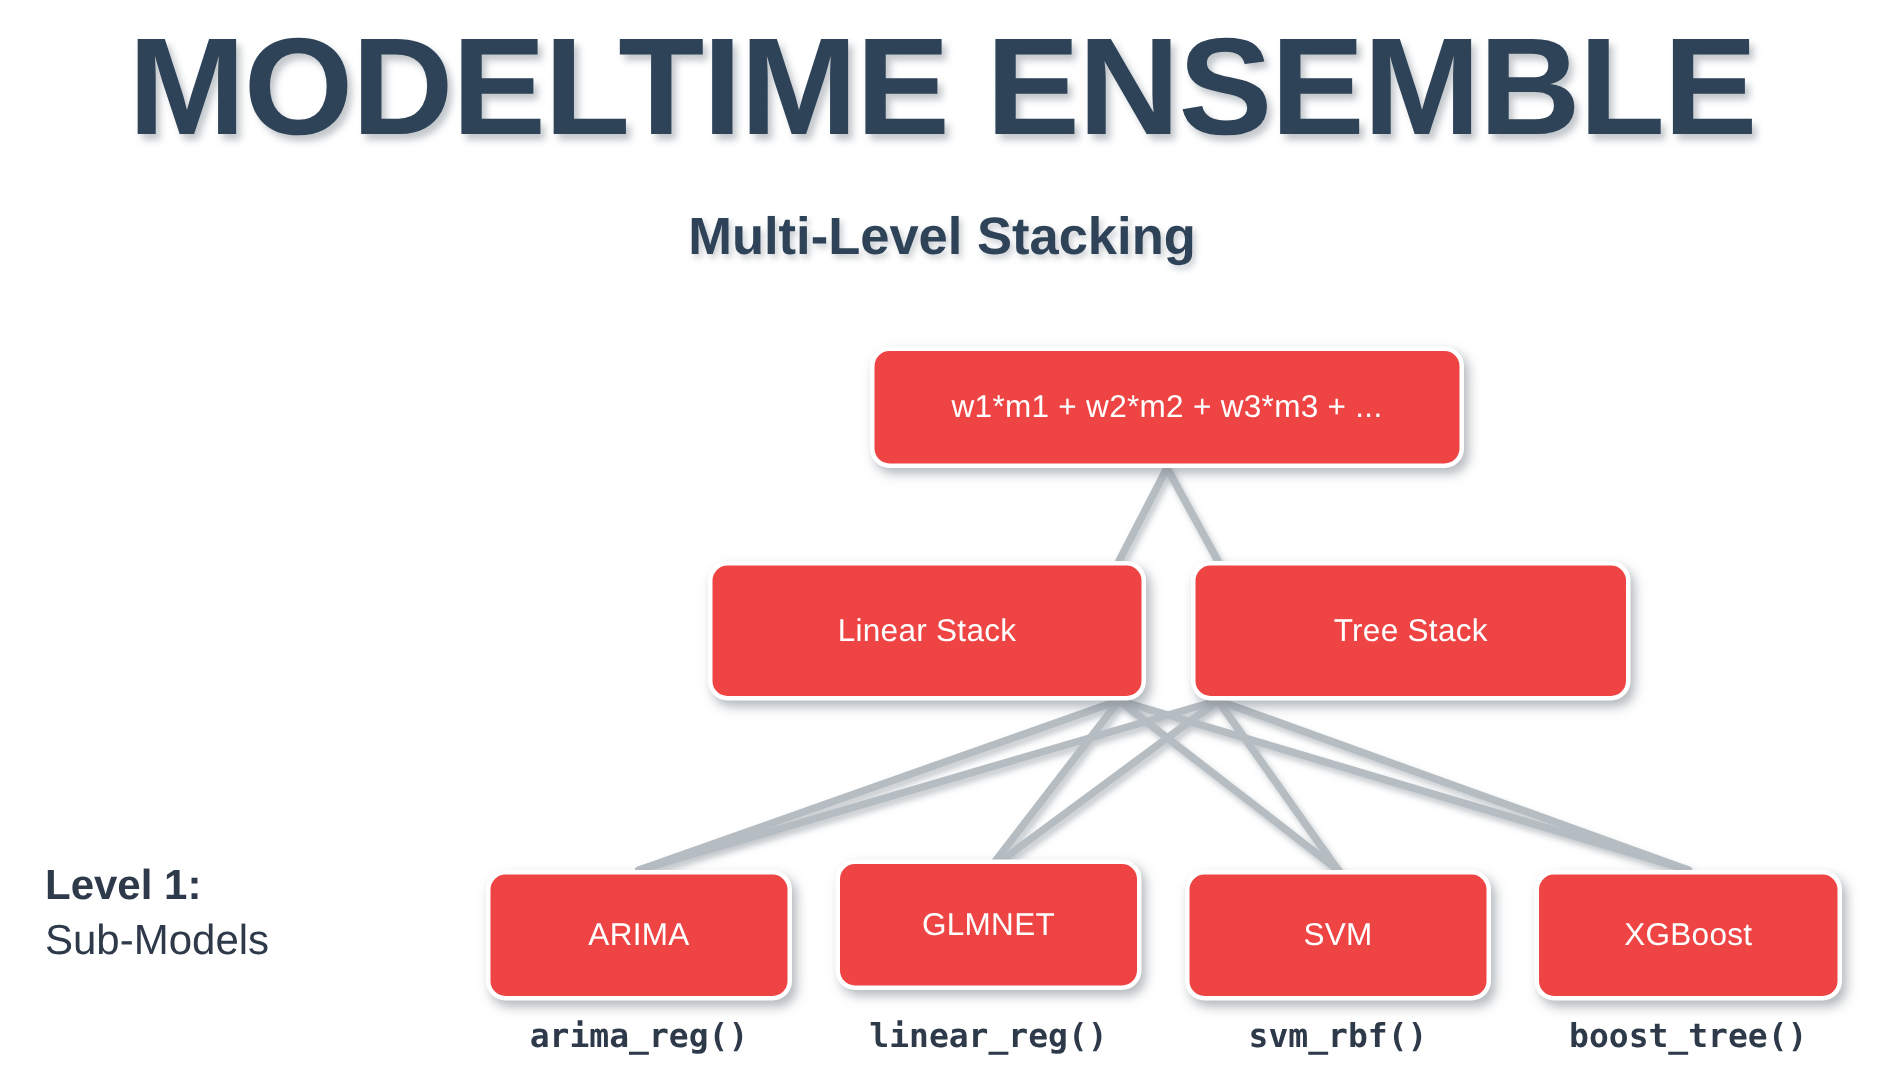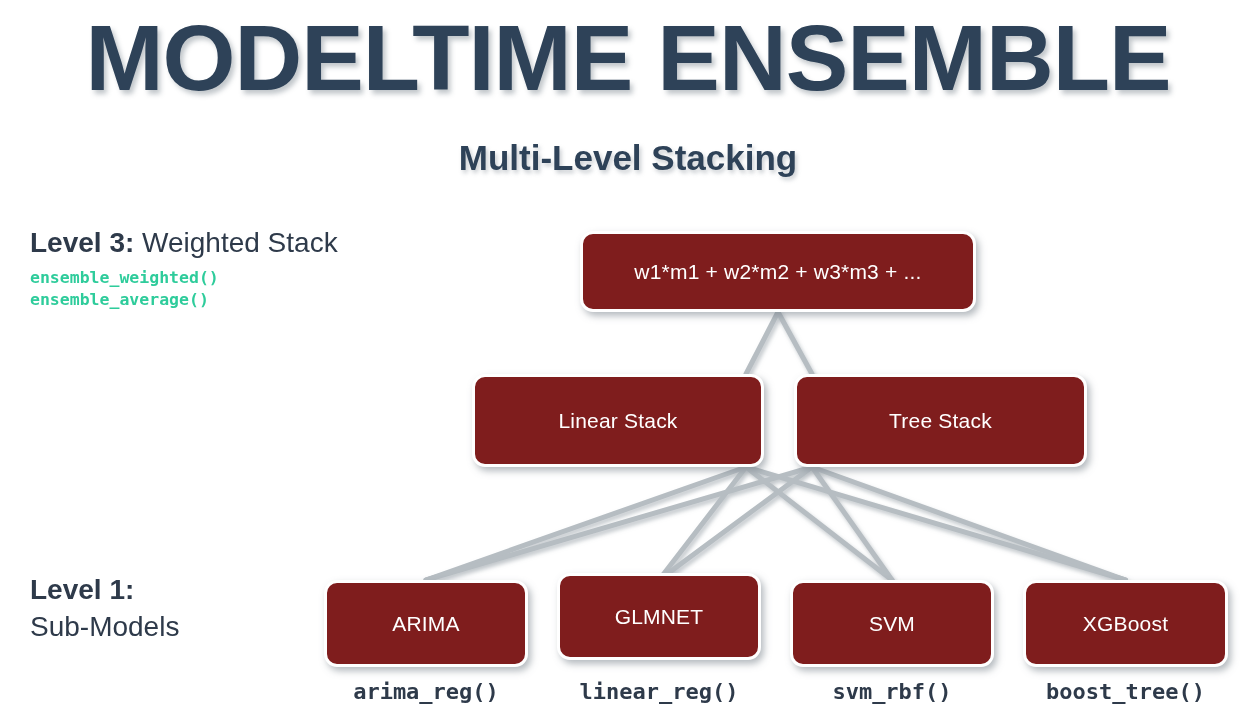--- a/index.html
+++ b/index.html
@@ -95,21 +95,21 @@
     top: 0;
     width: 1256px;
     height: 710px;
     pointer-events: none;
   }
 
   
   .node {
     position: absolute;
     box-sizing: border-box;
-    background: #7f1d1d;
+    background: #ef4444;
     border: 3px solid #ffffff;
     border-radius: 13px;
     box-shadow: 3px 4px 7px rgba(110,120,130,0.50);
     display: flex;
     align-items: center;
     justify-content: center;
     color: #ffffff;
     font-size: 21px;
     font-weight: normal;
     text-align: center;
@@ -129,27 +129,20 @@
   }
 </style>
 </head>
 <body>
 
 <div id="stage">
 
   <div class="title">MODELTIME ENSEMBLE</div>
   <div class="subtitle">Multi-Level Stacking</div>
 
-  <div class="level-block" id="level3">
-    <div class="level-head">
-      <b>Level 3:</b><span class="reg"> Weighted Stack</span>
-    </div>
-    <div class="level-code">ensemble_weighted()</div>
-    <div class="level-code" style="margin-top:0">ensemble_average()</div>
-  </div>
 
 
   <div class="level-block" id="level1">
     <div class="level-head">
       <b>Level 1:</b>
     </div>
     <div class="level-sub">Sub-Models</div>
   </div>
 
   <svg id="wires" viewBox="0 0 1256 710">

